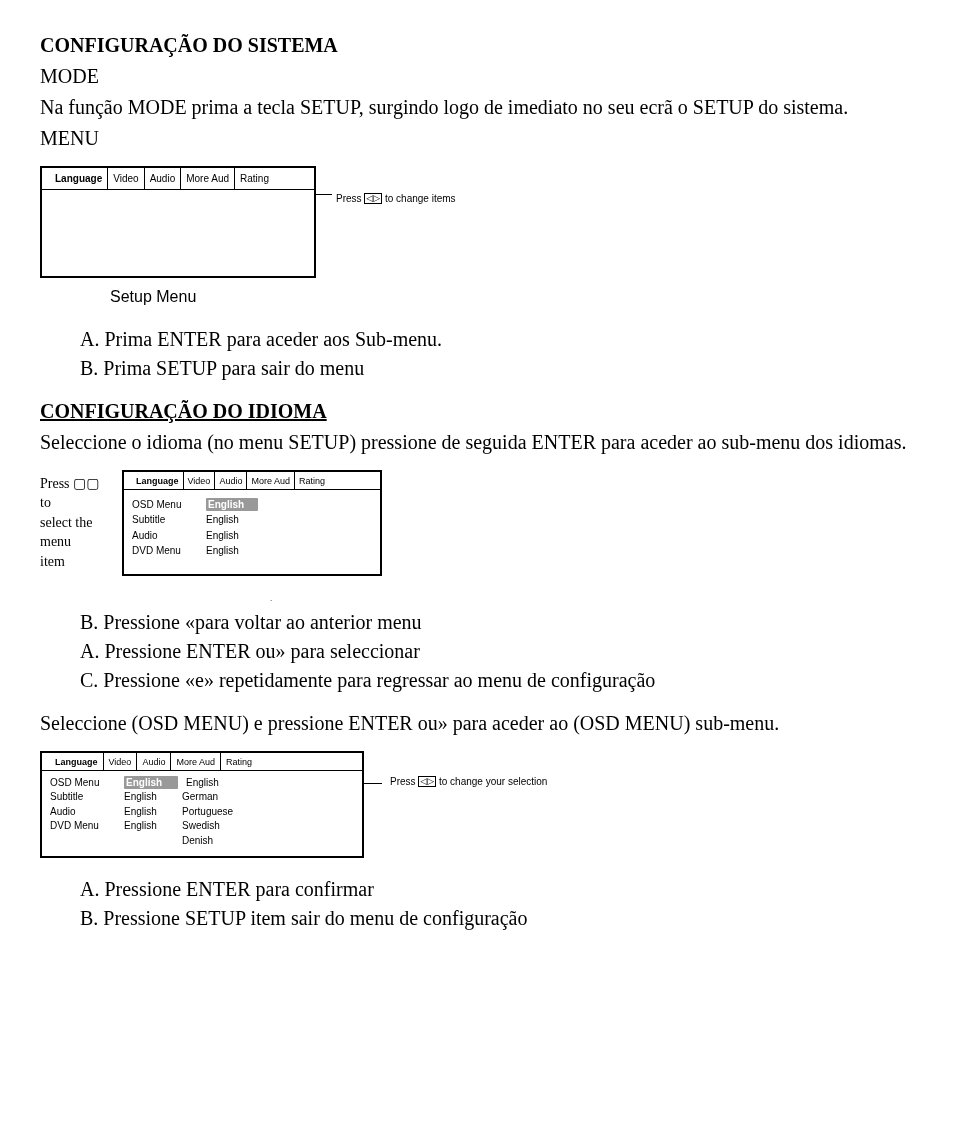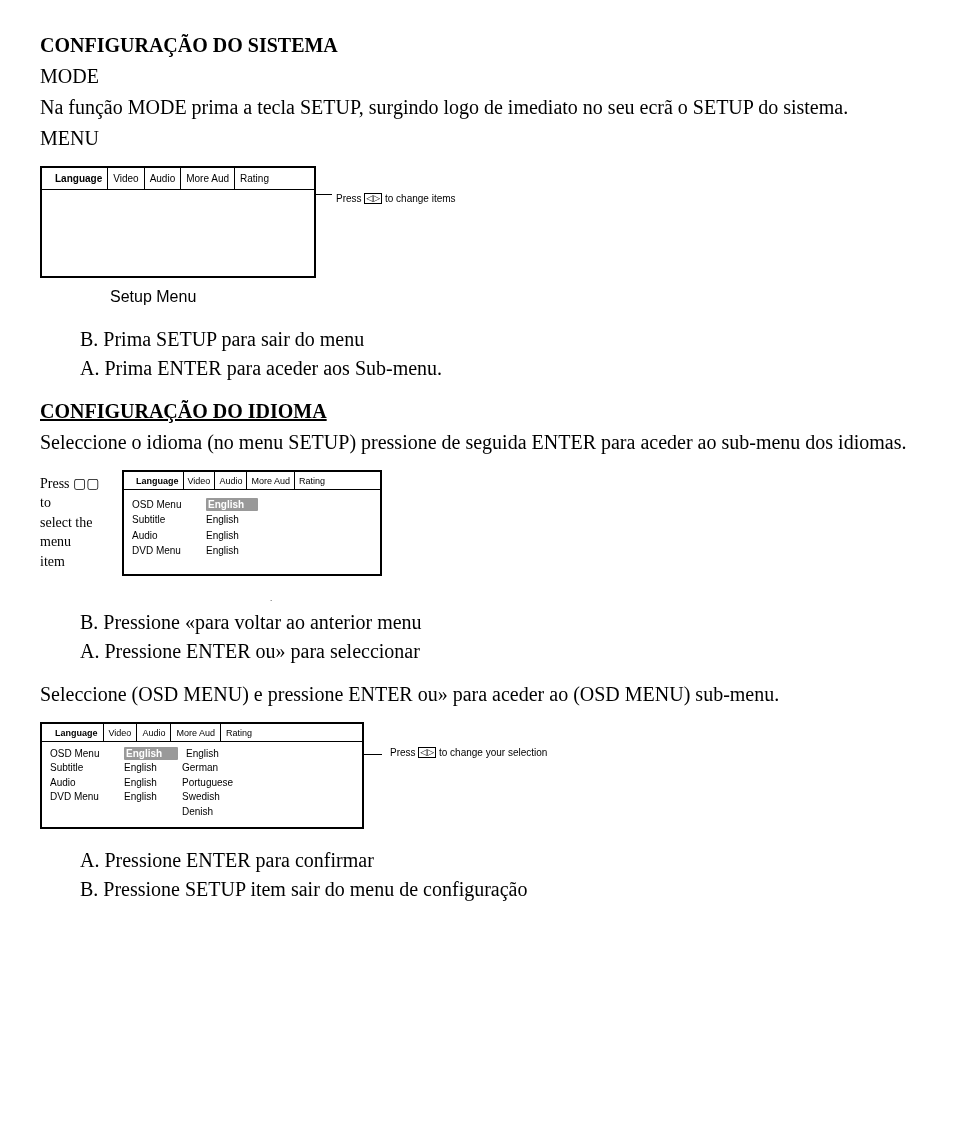--- a/index.html
+++ b/index.html
@@ -195,22 +195,22 @@
     <div class="instruction">
       <span>Press</span>
       <span class="arrow-keys">◁▷</span>
       <span>to change items</span>
     </div>
   </div>
   <div class="caption-below">Setup Menu</div>
 </div>
 
 <div class="list">
+  <div class="list-item">A. Prima ENTER para aceder aos Sub-menu.</div>
   <div class="list-item">B. Prima SETUP para sair do menu</div>
-  <div class="list-item">A. Prima ENTER para aceder aos Sub-menu.</div>
 </div>
 
 <p class="para heading" style="text-decoration: underline;">CONFIGURAÇÃO DO IDIOMA</p>
 <p class="para">Seleccione o idioma (no menu SETUP) pressione de seguida ENTER para aceder ao sub-menu dos idiomas.</p>
 
 <div class="menu-block menu2-wrap">
   <div class="menu2-left">
     <div>Press ▢▢ to</div>
     <div>select the menu</div>
     <div>item</div>
@@ -241,20 +241,21 @@
           <div class="col2">English</div>
         </div>
       </div>
   </div>
 </div>
 <div class="tiny-dot">.</div>
 
 <div class="list">
   <div class="list-item">B. Pressione «para voltar ao anterior menu</div>
   <div class="list-item">A. Pressione ENTER ou» para seleccionar</div>
+  <div class="list-item">C. Pressione «e» repetidamente para regressar ao menu de configuração</div>
 </div>
 
 <p class="para">Seleccione (OSD MENU) e pressione ENTER ou» para aceder ao (OSD MENU) sub-menu.</p>
 
 <div class="menu-block menu3-wrap">
   <div class="menu3-box">
     <div class="menu3-tabs" id="menu3-tabs">
         <div class="tab active">Language</div>
         <div class="tab">Video</div>
         <div class="tab">Audio</div>

